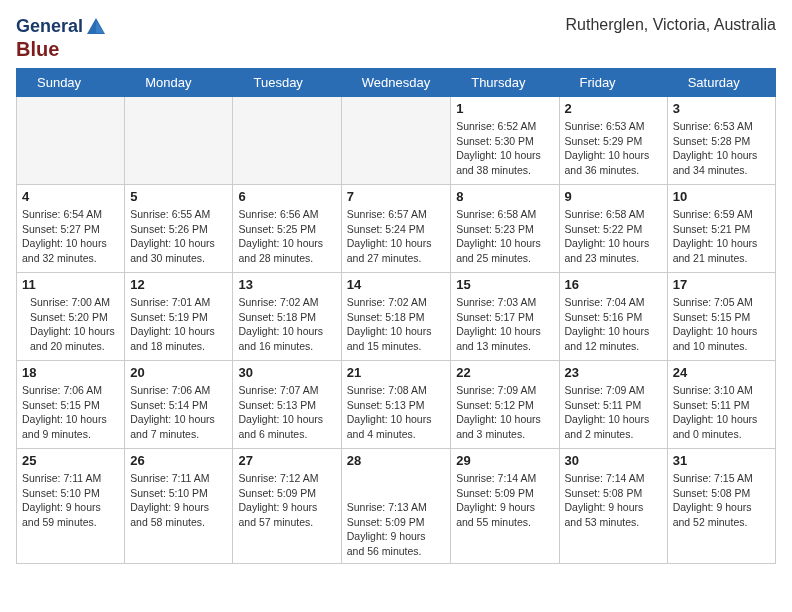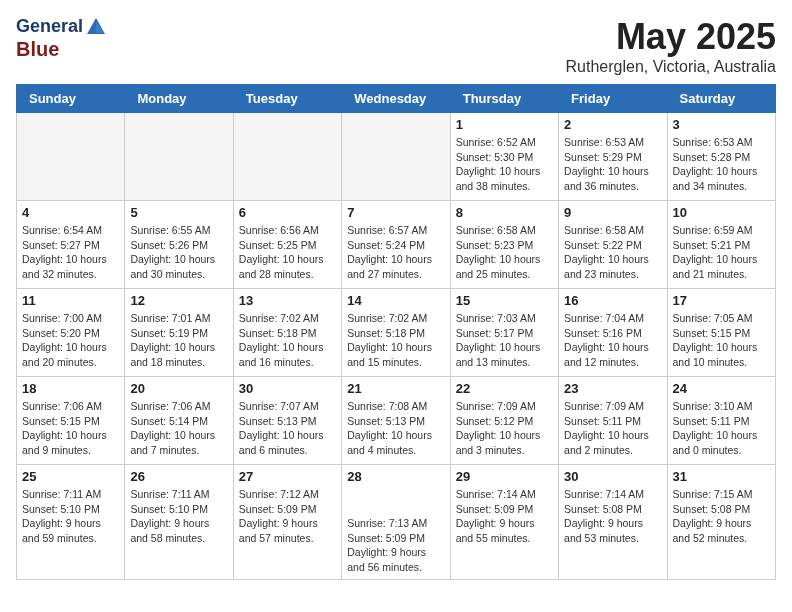--- a/index.html
+++ b/index.html
@@ -33,24 +33,24 @@
       color: #333;
     }
     table {
       width: 100%;
       border-collapse: collapse;
       font-size: 11px;
     }
     thead tr th {
       background-color: #2a6db5;
       color: #fff;
-      padding: 6px 12px;
+      padding: 6px 20px;
       text-align: left;
       font-size: 13px;
-      font-weight: bold;
+      font-weight: normal;
       border: 1px solid #2a6db5;
     }
     tbody tr td {
       border: 1px solid #ccc;
       vertical-align: top;
       padding: 4px 5px;
       height: 88px;
       width: calc(100% / 7);
       background: #fff;
       color: #333;
@@ -84,21 +84,20 @@
           <span style="color:#1a3a6b;text-align:center;">General</span><svg width="22" height="22" viewBox="0 0 22 22" style="vertical-align:middle;margin:0 2px;">
               <polygon points="11,2 20,18 2,18" fill="#2a6db5"></polygon>
               <polygon points="11,5 19,17 11,17" fill="#4a90d9" opacity="0.5"></polygon>
             </svg>
         </div>
       </div>
       <div style="font-size:20px;font-weight:bold;color:#7f1d1d;line-height:1.1;">Blue</div>
     </div>
   </div>
   <div class="title-block">
-    <div class="month-title">May 2025</div>
     <div class="subtitle">Rutherglen, Victoria, Australia</div>
   </div>
 </div>
 
 <table>
   <thead>
     <tr>
     <th>Sunday</th>
         <th>Monday</th>
         <th>Tuesday</th>
@@ -183,21 +182,21 @@
           <div class="day-number">10</div>
           <div class="day-info" style="white-space: pre-line;">Sunrise: 6:59 AM
 Sunset: 5:21 PM
 Daylight: 10 hours
 and 21 minutes.</div>
         </td>
       </tr>
       <tr>
         <td>
           <div class="day-number">11</div>
-          <div class="day-info" style="white-space: pre-line;">Sunrise: 7:00 AM
+          <div class="day-info" style="white-space: pre-line; margin-left: 8px;">Sunrise: 7:00 AM
 Sunset: 5:20 PM
 Daylight: 10 hours
 and 20 minutes.</div>
         </td>
         <td>
           <div class="day-number">12</div>
           <div class="day-info" style="white-space: pre-line;">Sunrise: 7:01 AM
 Sunset: 5:19 PM
 Daylight: 10 hours
 and 18 minutes.</div>

